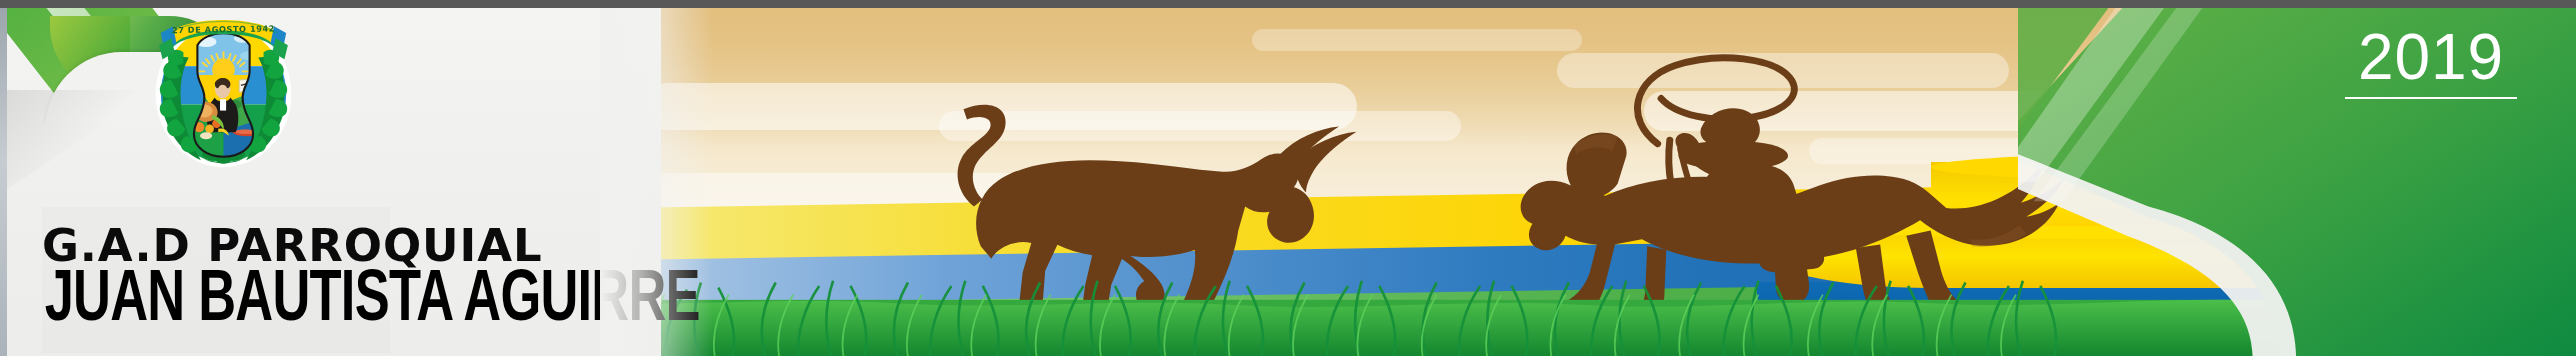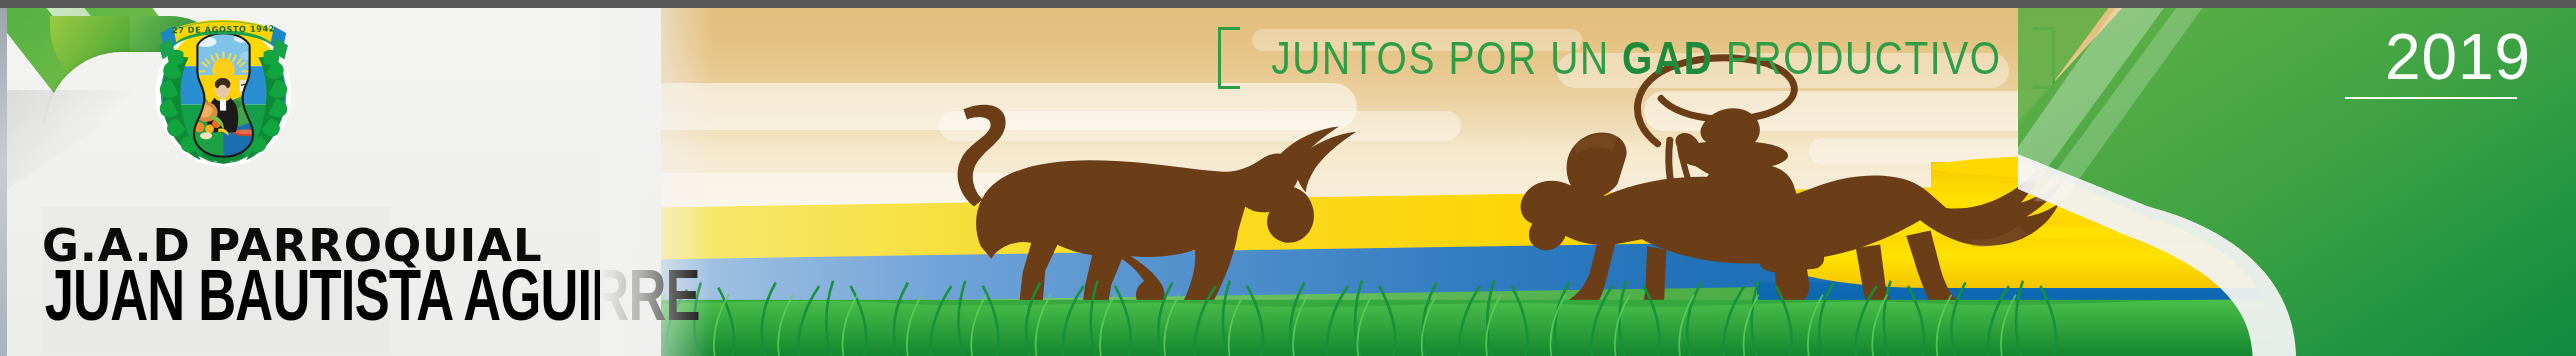--- a/index.html
+++ b/index.html
@@ -210,21 +210,21 @@
   }
   .slogan-text b{font-weight:700;color:#1d8b3a;}
 
   
   .right-wedge{
     position:absolute;left:2018px;top:7.8px;width:558px;height:349px;z-index:55;
     overflow:hidden;
   }
   .years{
     position:absolute;right:45px;top:15.7px;width:200px;
-    text-align:right;color:#ffffff;z-index:70;
+    text-align:center;color:#ffffff;z-index:70;
     font-family:"Liberation Sans", sans-serif;
     font-weight:300;
   }
   .year-a,.year-b{
     font-size:64px;line-height:68px;letter-spacing:0.9px;
     -webkit-text-stroke:0px;
   }
   .year-rule{
     height:2.6px;background:#ffffff;margin:5.2px 14px 5.2px 14px;
   }
@@ -444,25 +444,20 @@
           <path d="M1372 112 C1368 88 1374 64 1388 40"></path>
             <path d="M1446 112 C1442 88 1448 64 1462 40"></path>
           <path d="M1520 112 C1516 88 1522 64 1536 40"></path>
             <path d="M1594 112 C1590 88 1596 64 1610 40"></path>
           <path d="M1668 112 C1664 88 1670 64 1684 40"></path>
             <path d="M1742 112 C1738 88 1744 64 1758 40"></path>
         </g>
       </g>
     </svg>
 
-    <div class="slogan">
-      <span class="brk"><span class="brk-l"></span></span>
-      <span class="slogan-text"><span>JUNTOS POR UN</span> <b>GAD</b> <span>PRODUCTIVO</span></span>
-      <span class="brk"><span class="brk-r"></span></span>
-    </div>
   </div>
 
   <div class="right-wedge">
     <svg width="558" height="349" viewBox="0 0 642 401" preserveAspectRatio="none">
       <defs>
         <linearGradient id="grn" x1="0" y1="0" x2="1" y2="1">
           <stop offset="0" stop-color="#63B247"></stop>
           <stop offset="0.5" stop-color="#3DA243"></stop>
           <stop offset="1" stop-color="#0E8A40"></stop>
         </linearGradient>

